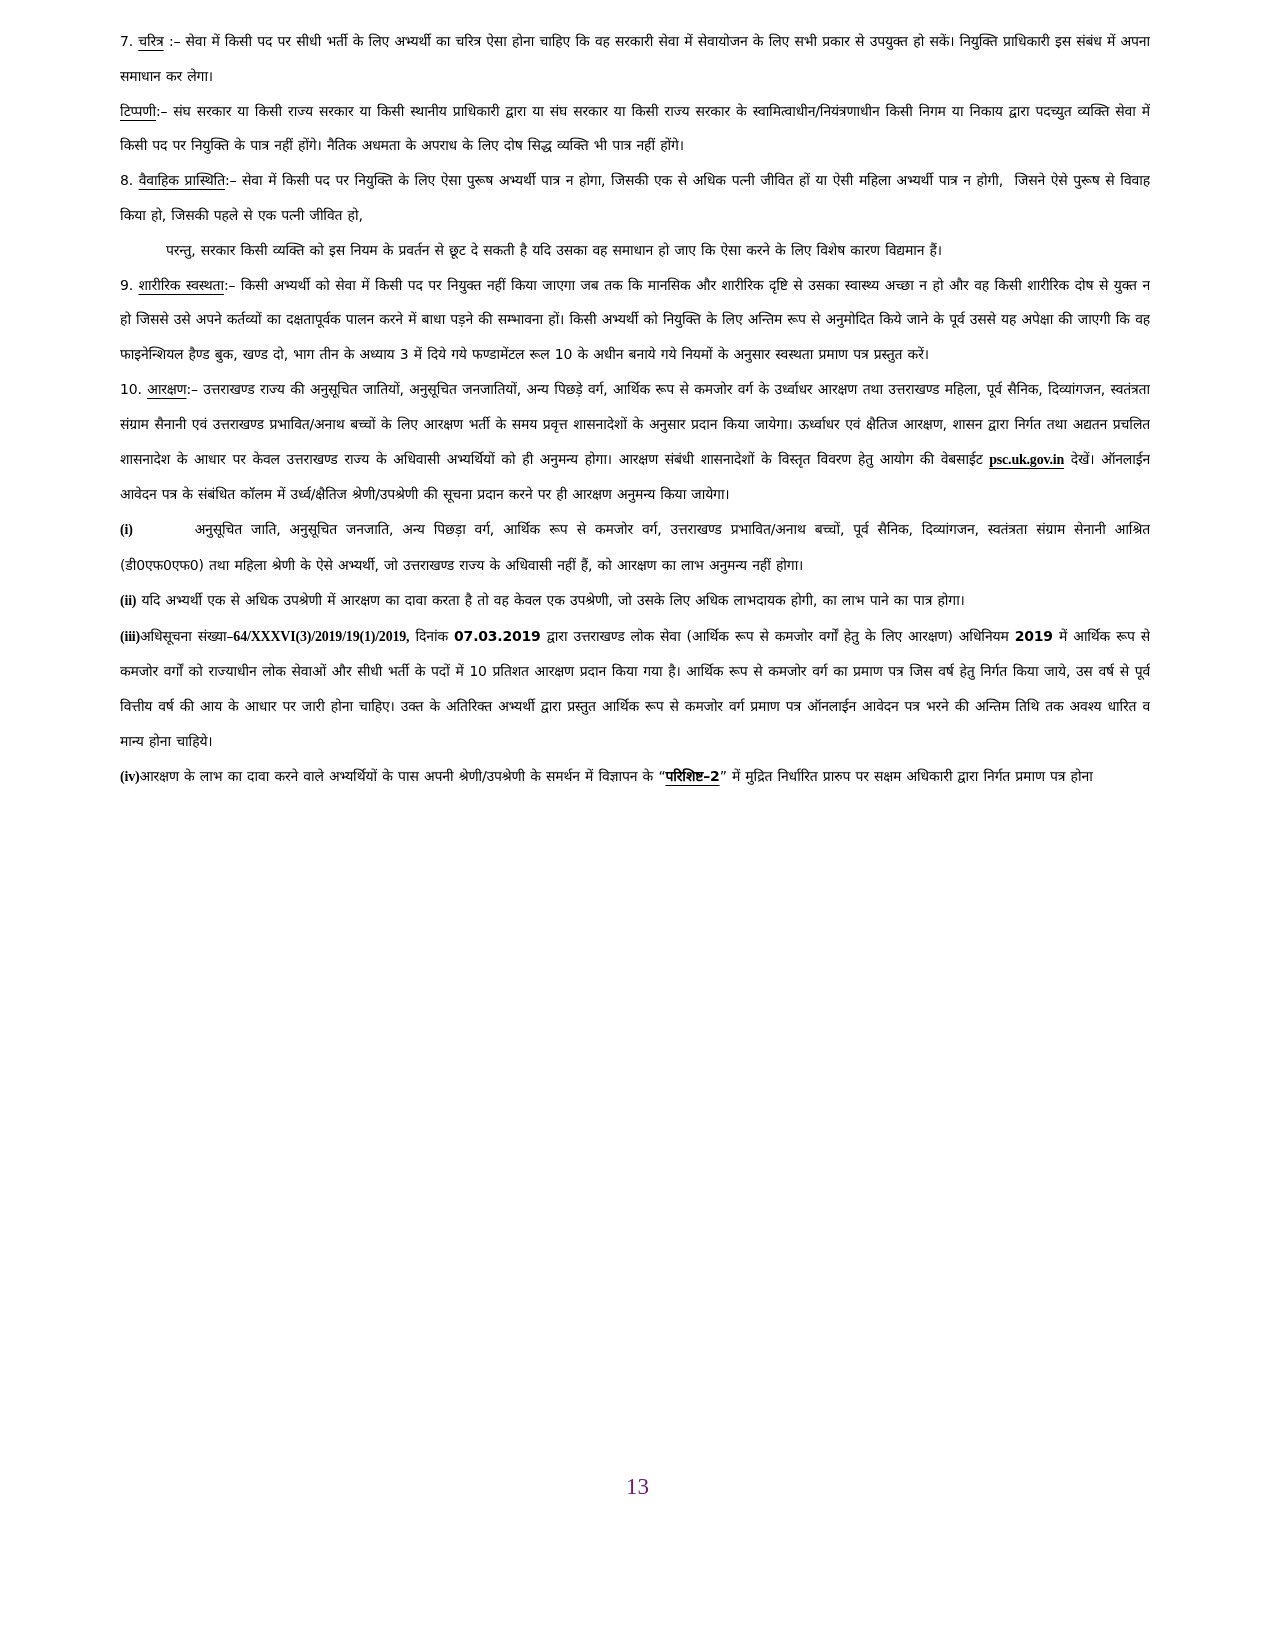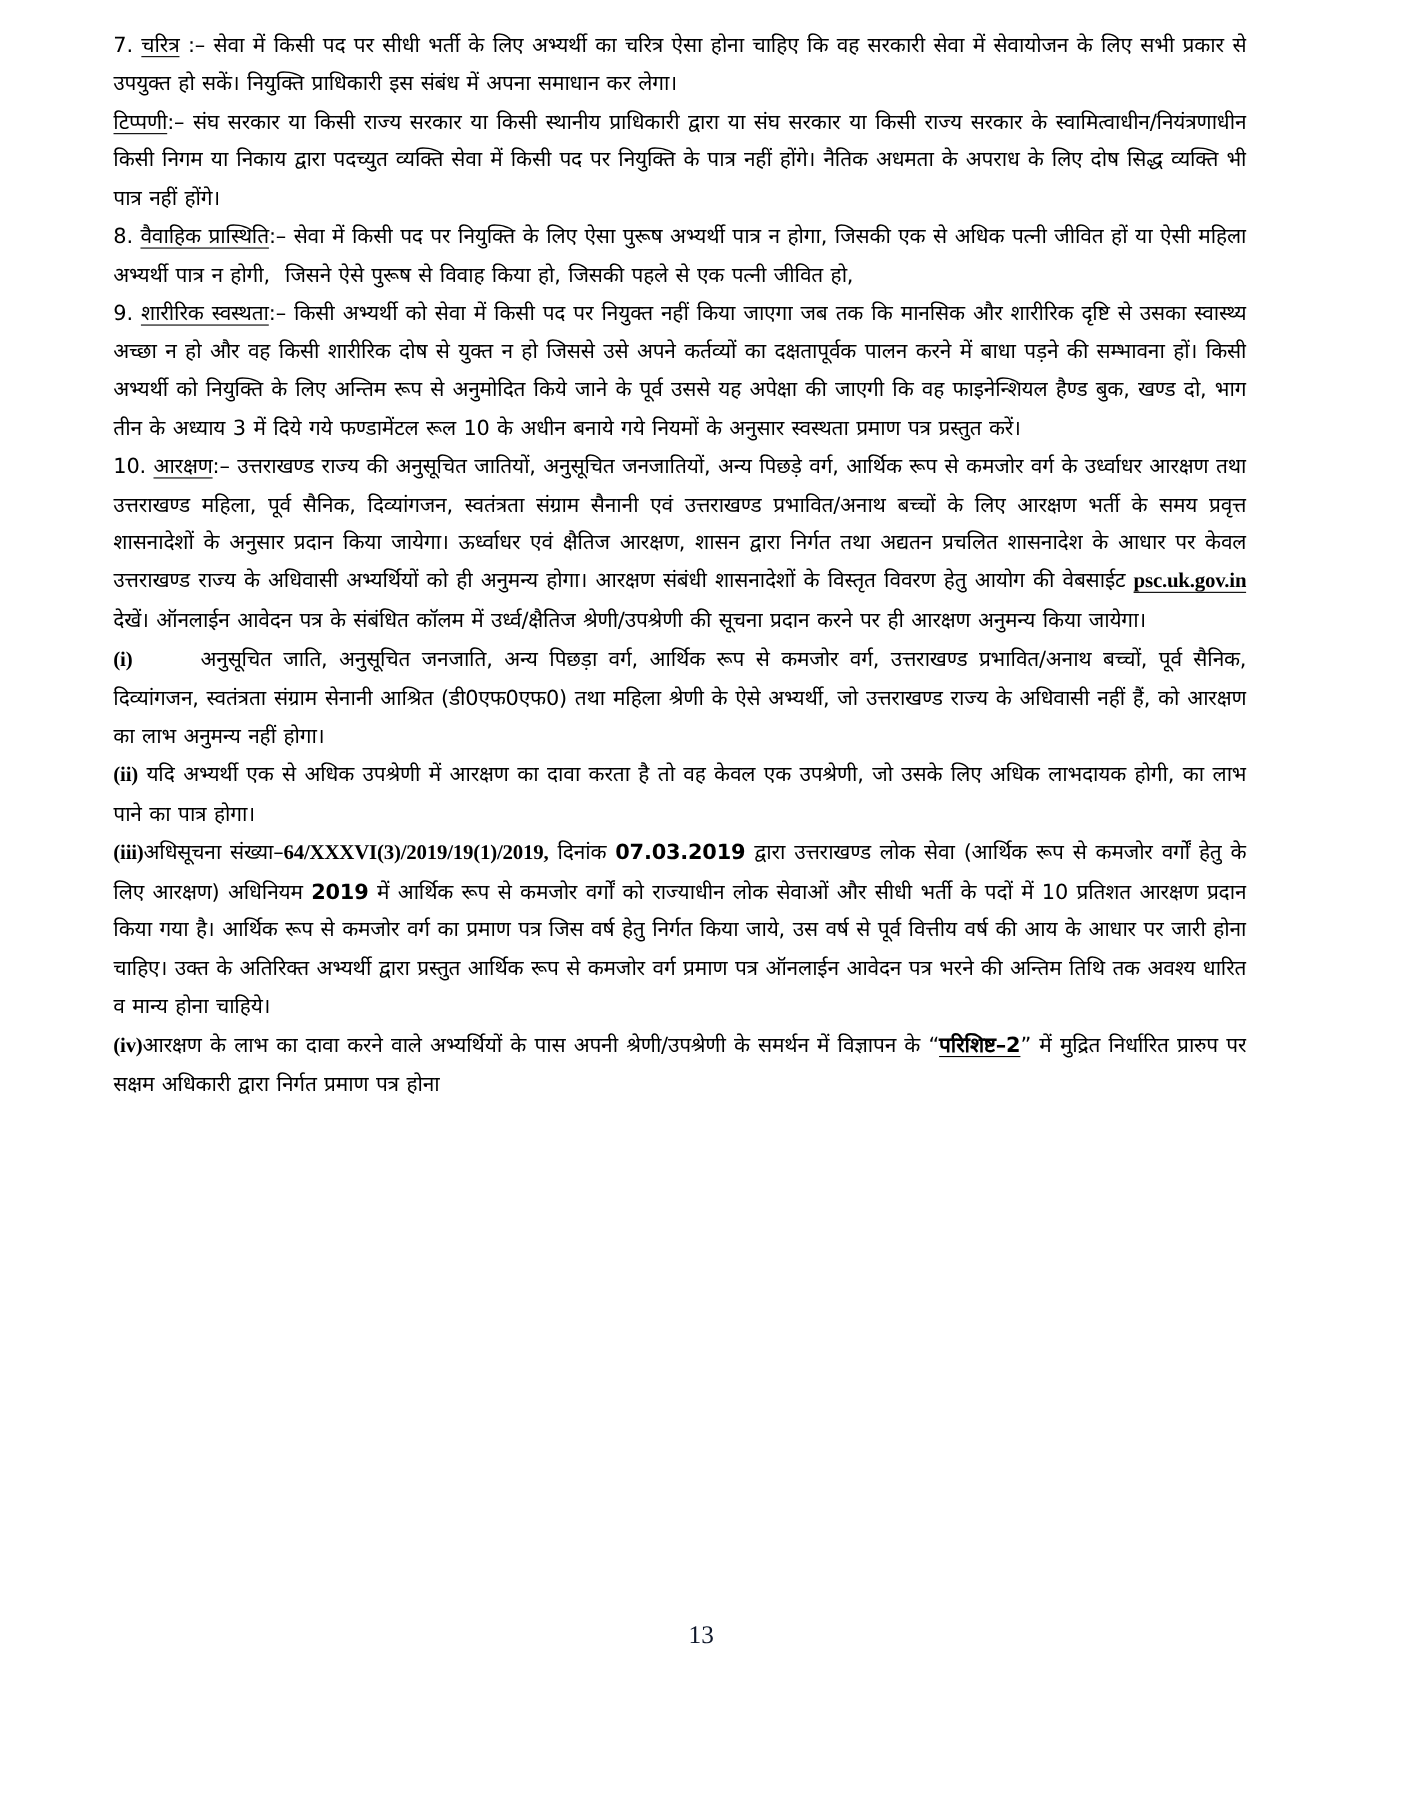--- a/index.html
+++ b/index.html
@@ -13,25 +13,25 @@
     height: 1650px;
     margin: 0 auto;
     background: #ffffff;
     color: #000000;
     overflow: hidden;
     font-family: "DejaVu Sans", "Liberation Sans", sans-serif;
   }
   .doc-text {
     position: absolute;
     top: 24px;
-    left: 103px;
+    left: 120px;
     width: 1030px;
     max-height: 1442px;
     overflow: hidden;
-    font-size: 19px;
+    font-size: 14px;
     line-height: 34.8px;
     text-align: justify;
     letter-spacing: -0.2px;
     word-spacing: 1px;
   }
   .para {
     margin: 0;
     padding: 0;
   }
   .run { white-space: pre-wrap; }
@@ -44,31 +44,32 @@
   .run.sf { font-family: Liberation Serif, serif; }
   .tab { display: inline-block; height: 1px; }
   .page-number {
     position: absolute;
     top: 1474px;
     left: 0;
     width: 100%;
     text-align: center;
     font-family: "Liberation Serif", "DejaVu Serif", serif;
     font-size: 23px;
-    color: #0f172a;
+    color: #701a75;
   }
 </style>
 </head>
 <body>
 
 <div class="page">
   <div class="doc-text">
       <p class="para"><span class="run">7. </span><span class="run u">चरित्र</span><span class="run"> :– सेवा में किसी पद पर सीधी भर्ती के लिए अभ्यर्थी का चरित्र ऐसा होना चाहिए कि वह सरकारी सेवा में सेवायोजन के लिए सभी प्रकार से उपयुक्त हो सकें। नियुक्ति प्राधिकारी इस संबंध में अपना समाधान कर लेगा।</span></p>
       <p class="para"><span class="run u">टिप्पणी</span><span class="run">:– संघ सरकार या किसी राज्य सरकार या किसी स्थानीय प्राधिकारी द्वारा या संघ सरकार या किसी राज्य सरकार के स्वामित्वाधीन/नियंत्रणाधीन किसी निगम या निकाय द्वारा पदच्युत व्यक्ति सेवा में किसी पद पर नियुक्ति के पात्र नहीं होंगे। नैतिक अधमता के अपराध के लिए दोष सिद्ध व्यक्ति भी पात्र नहीं होंगे।</span></p>
       <p class="para"><span class="run">8. </span><span class="run u">वैवाहिक प्रास्थिति</span><span class="run">:– सेवा में किसी पद पर नियुक्ति के लिए ऐसा पुरूष अभ्यर्थी पात्र न होगा, जिसकी एक से अधिक पत्नी जीवित हों या ऐसी महिला अभ्यर्थी पात्र न होगी,  जिसने ऐसे पुरूष से विवाह किया हो, जिसकी पहले से एक पत्नी जीवित हो,</span></p>
+      <p class="para" style="text-indent: 46px;"><span class="run">परन्तु, सरकार किसी व्यक्ति को इस नियम के प्रवर्तन से छूट दे सकती है यदि उसका वह समाधान हो जाए कि ऐसा करने के लिए विशेष कारण विद्यमान हैं।</span></p>
       <p class="para"><span class="run">9. </span><span class="run u">शारीरिक स्वस्थता</span><span class="run">:– किसी अभ्यर्थी को सेवा में किसी पद पर नियुक्त नहीं किया जाएगा जब तक कि मानसिक और शारीरिक दृष्टि से उसका स्वास्थ्य अच्छा न हो और वह किसी शारीरिक दोष से युक्त न हो जिससे उसे अपने कर्तव्यों का दक्षतापूर्वक पालन करने में बाधा पड़ने की सम्भावना हों। किसी अभ्यर्थी को नियुक्ति के लिए अन्तिम रूप से अनुमोदित किये जाने के पूर्व उससे यह अपेक्षा की जाएगी कि वह फाइनेन्शियल हैण्ड बुक, खण्ड दो, भाग तीन के अध्याय 3 में दिये गये फण्डामेंटल रूल 10 के अधीन बनाये गये नियमों के अनुसार स्वस्थता प्रमाण पत्र प्रस्तुत करें।</span></p>
       <p class="para"><span class="run">10. </span><span class="run u">आरक्षण</span><span class="run">:– उत्तराखण्ड राज्य की अनुसूचित जातियों, अनुसूचित जनजातियों, अन्य पिछड़े वर्ग, आर्थिक रूप से कमजोर वर्ग के उर्ध्वाधर आरक्षण तथा उत्तराखण्ड महिला, पूर्व सैनिक, दिव्यांगजन, स्वतंत्रता संग्राम सैनानी एवं उत्तराखण्ड प्रभावित/अनाथ बच्चों के लिए आरक्षण भर्ती के समय प्रवृत्त शासनादेशों के अनुसार प्रदान किया जायेगा। ऊर्ध्वाधर एवं क्षैतिज आरक्षण, शासन द्वारा निर्गत तथा अद्यतन प्रचलित शासनादेश के आधार पर केवल उत्तराखण्ड राज्य के अधिवासी अभ्यर्थियों को ही अनुमन्य होगा। आरक्षण संबंधी शासनादेशों के विस्तृत विवरण हेतु आयोग की वेबसाईट </span><span class="run b u sf">psc.uk.gov.in</span><span class="run"> देखें। ऑनलाईन आवेदन पत्र के संबंधित कॉलम में उर्ध्व/क्षैतिज श्रेणी/उपश्रेणी की सूचना प्रदान करने पर ही आरक्षण अनुमन्य किया जायेगा।</span></p>
       <p class="para"><span class="run b sf">(i)</span><span class="tab" style="width: 62px;"></span><span class="run">अनुसूचित जाति, अनुसूचित जनजाति, अन्य पिछड़ा वर्ग, आर्थिक रूप से कमजोर वर्ग, उत्तराखण्ड प्रभावित/अनाथ बच्चों, पूर्व सैनिक, दिव्यांगजन, स्वतंत्रता संग्राम सेनानी आश्रित (डी0एफ0एफ0) तथा महिला श्रेणी के ऐसे अभ्यर्थी, जो उत्तराखण्ड राज्य के अधिवासी नहीं हैं, को आरक्षण का लाभ अनुमन्य नहीं होगा।</span></p>
       <p class="para"><span class="run b sf">(ii)</span><span class="run"> यदि अभ्यर्थी एक से अधिक उपश्रेणी में आरक्षण का दावा करता है तो वह केवल एक उपश्रेणी, जो उसके लिए अधिक लाभदायक होगी, का लाभ पाने का पात्र होगा।</span></p>
       <p class="para"><span class="run b sf">(iii)</span><span class="run">अधिसूचना संख्या–</span><span class="run b sf">64/XXXVI(3)/2019/19(1)/2019,</span><span class="run"> दिनांक </span><span class="run b">07.03.2019</span><span class="run"> द्वारा उत्तराखण्ड लोक सेवा (आर्थिक रूप से कमजोर वर्गों हेतु के लिए आरक्षण) अधिनियम </span><span class="run b">2019</span><span class="run"> में आर्थिक रूप से कमजोर वर्गों को राज्याधीन लोक सेवाओं और सीधी भर्ती के पदों में 10 प्रतिशत आरक्षण प्रदान किया गया है। आर्थिक रूप से कमजोर वर्ग का प्रमाण पत्र जिस वर्ष हेतु निर्गत किया जाये, उस वर्ष से पूर्व वित्तीय वर्ष की आय के आधार पर जारी होना चाहिए। उक्त के अतिरिक्त अभ्यर्थी द्वारा प्रस्तुत आर्थिक रूप से कमजोर वर्ग प्रमाण पत्र ऑनलाईन आवेदन पत्र भरने की अन्तिम तिथि तक अवश्य धारित व मान्य होना चाहिये।</span></p>
       <p class="para"><span class="run b sf">(iv)</span><span class="run">आरक्षण के लाभ का दावा करने वाले अभ्यर्थियों के पास अपनी श्रेणी/उपश्रेणी के समर्थन में विज्ञापन के “</span><span class="run b u">परिशिष्ट–2</span><span class="run">” में मुद्रित निर्धारित प्रारुप पर सक्षम अधिकारी द्वारा निर्गत प्रमाण पत्र होना</span></p>
     </div>
   <div class="page-number">13</div>
 </div>
 

